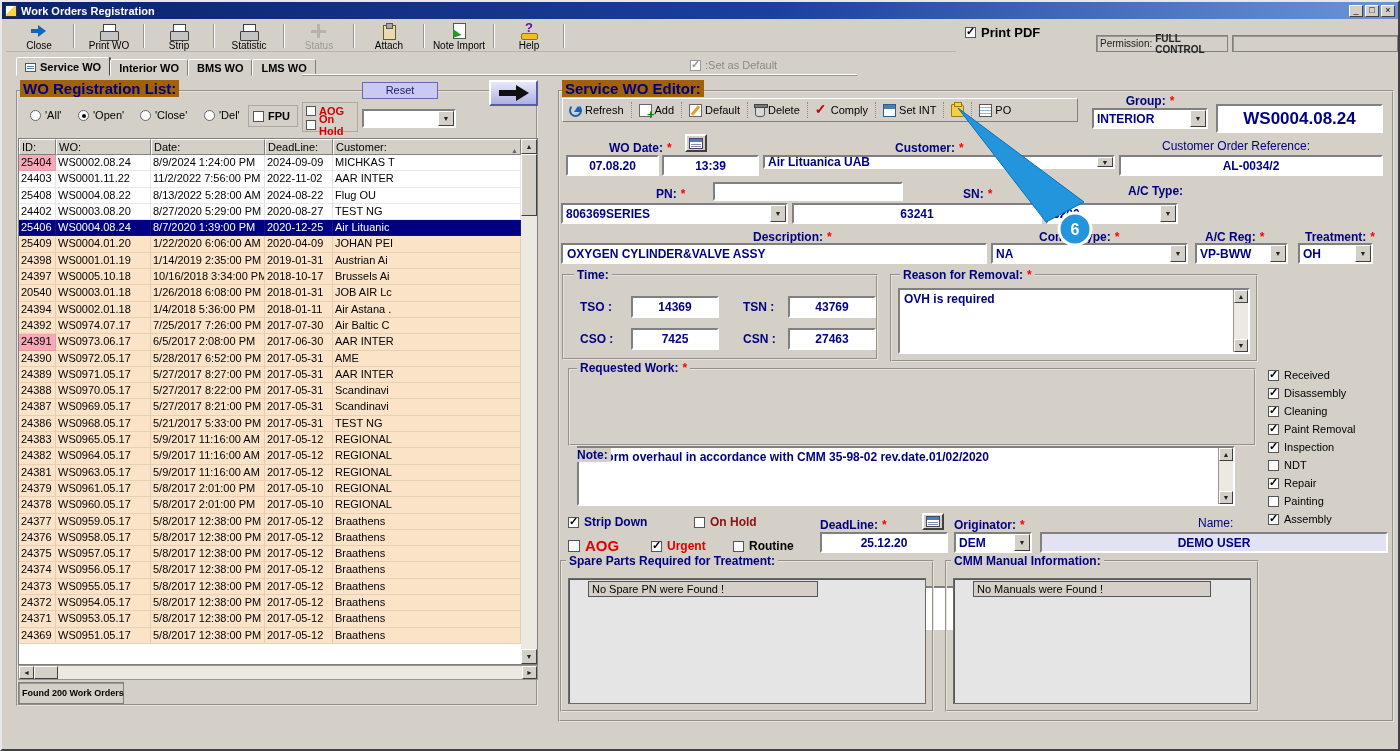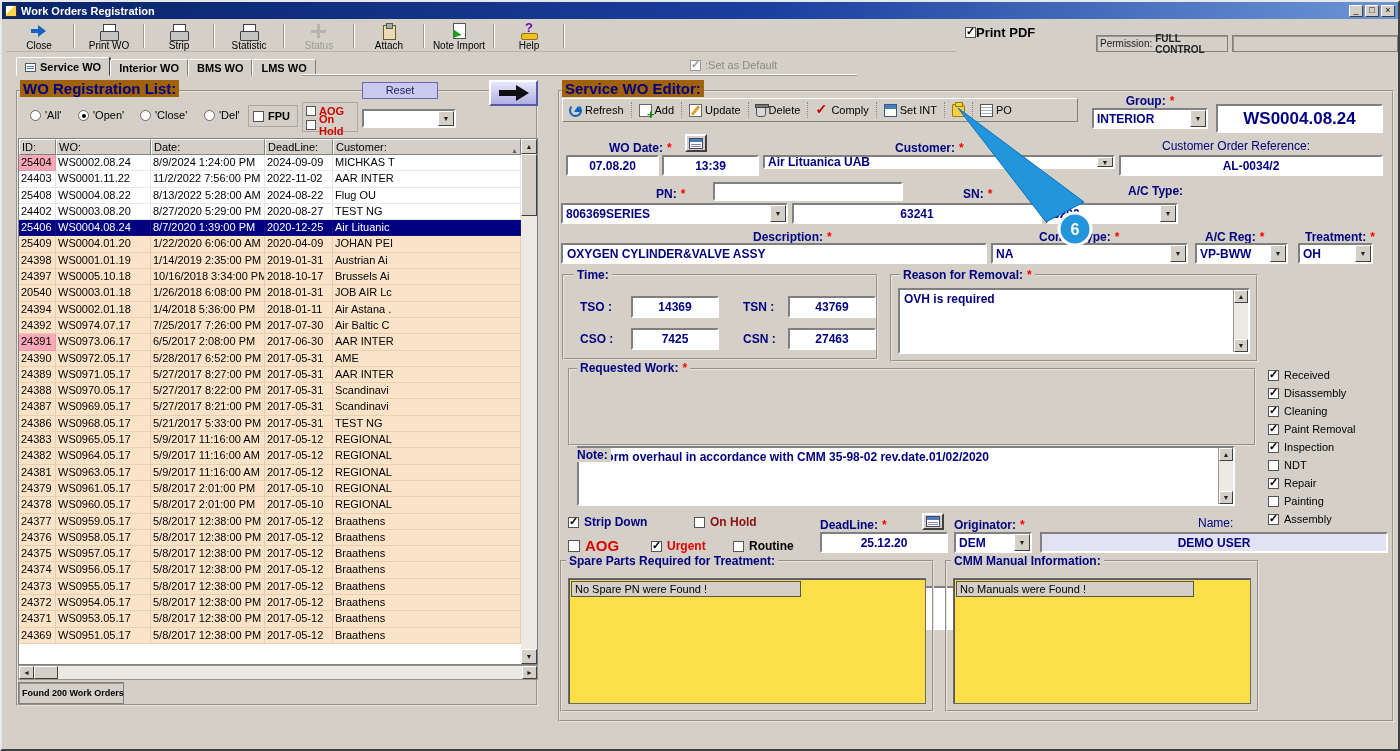--- a/index.html
+++ b/index.html
@@ -30,21 +30,21 @@
 .printer-icon::before{content:"";position:absolute;left:4px;top:2px;width:11px;height:8px;background:#fff;border:1px solid #404040;}
 .status-icon::before{content:"";position:absolute;left:8px;top:2px;width:3px;height:14px;background:#b4b4ac;}
 .status-icon::after{content:"";position:absolute;left:2px;top:8px;width:15px;height:3px;background:#b4b4ac;}
 .attach-icon::after{content:"";position:absolute;left:4px;top:3px;width:11px;height:13px;background:#e9dcb4;border:1px solid #6a5a20;}
 .attach-icon::before{content:"";position:absolute;left:7px;top:1px;width:5px;height:4px;background:#a8a8a8;border:1px solid #555;z-index:1;}
 .note-import-icon::before{content:"";position:absolute;left:4px;top:1px;width:11px;height:14px;background:#fff;border:1px solid #555;}
 .note-import-icon::after{content:"";position:absolute;left:0px;top:9px;border:5px solid transparent;border-top:7px solid #1e9e1e;transform:rotate(35deg);}
 .help-icon::before{content:"";position:absolute;bottom:0px;left:2px;width:15px;height:5px;background:#f0c020;border:1px solid #907010;border-radius:2px;}
 .help-icon::after{content:"?";position:absolute;left:6px;top:-2px;color:#6a0dad;font:bold 13px "Liberation Sans",sans-serif;}
 
-.ppdf{display:flex;align-items:center;}
+.ppdf{display:flex;align-items:center;gap:5px;}
 .ppdf-lbl{font-size:13px;font-weight:bold;color:#000;}
 .perm-box{border:1px solid #808080;box-shadow:inset 1px 1px 0 #9a968e;background:#D4D0C8;
   display:flex;align-items:center;font-size:10px;padding:0 3px;gap:3px;color:#222;}
 
 .tabs{display:flex;align-items:flex-end;}
 .tab{height:17px;padding:1px 8px 0 8px;border:1px solid;border-color:#fff #808080 transparent #fff;
   background:#D4D0C8;font-size:11px;font-weight:bold;display:flex;align-items:center;gap:4px;
   border-radius:2px 2px 0 0;color:#000;cursor:default;}
 .tab.active{height:19px;border-color:#fff #404040 transparent #fff;box-shadow:1px 0 0 #404040;}
 .tab-icon{width:11px;height:9px;background:#fff;border:1px solid #555;position:relative;}
@@ -133,21 +133,21 @@
 .vsb{position:absolute;right:0;top:0;bottom:0;width:15px;background:#ece9e2;border-left:1px solid #9a968e;
   display:flex;flex-direction:column;justify-content:space-between;}
 .vsb .sb-btn{height:13px;}
 .titem{display:flex;align-items:center;gap:5px;height:18px;}
 .tclbl{font-size:11px;color:#000;white-space:nowrap;}
 .chk-lbl-navy{font-size:12px;font-weight:bold;color:#000080;}
 .chk-lbl-maroon{font-size:12px;font-weight:bold;color:#8a1010;}
 .chk-lbl-red{font-size:12px;font-weight:bold;color:#e00000;}
 .chk-lbl-black{font-size:12px;font-weight:bold;color:#000;}
 .aog-big{font-size:15px;font-weight:bold;color:#e00000;}
-.grayarea{background:#fde047;border:1px solid #6a6a66;box-shadow:inset 1px 1px 0 #55555a;}
+.grayarea{background:#e5e5e5;border:1px solid #6a6a66;box-shadow:inset 1px 1px 0 #55555a;padding-left:17px;}
 .found-bar{background:#D4D0C8;border:1px solid #555;font-size:11px;color:#000;display:flex;align-items:center;padding:0 3px;white-space:nowrap;}
 .sort-up{position:absolute;right:2px;top:4px;font-size:7px;color:#666;}
 </style>
 </head>
 <body>
 
 <div class="page">
 
   <div class="titlebar abs" style="left:0;top:0;width:1396px;height:17px">
     <span class="app-icon"></span>
@@ -525,21 +525,21 @@
         <span class="elbl">Refresh</span>
       </div>
       <span class="esep"></span>
       <div class="ebtn">
         <span class="eic add-icon"></span>
         <span class="elbl">Add</span>
       </div>
       <span class="esep"></span>
       <div class="ebtn">
         <span class="eic update-icon"></span>
-        <span class="elbl">Update</span>
+        <span class="elbl">Default</span>
       </div>
       <span class="esep"></span>
       <div class="ebtn">
         <span class="eic delete-icon"></span>
         <span class="elbl">Delete</span>
       </div>
       <span class="esep"></span>
       <div class="ebtn">
         <span class="eic comply-icon"></span>
         <span class="elbl">Comply</span>

